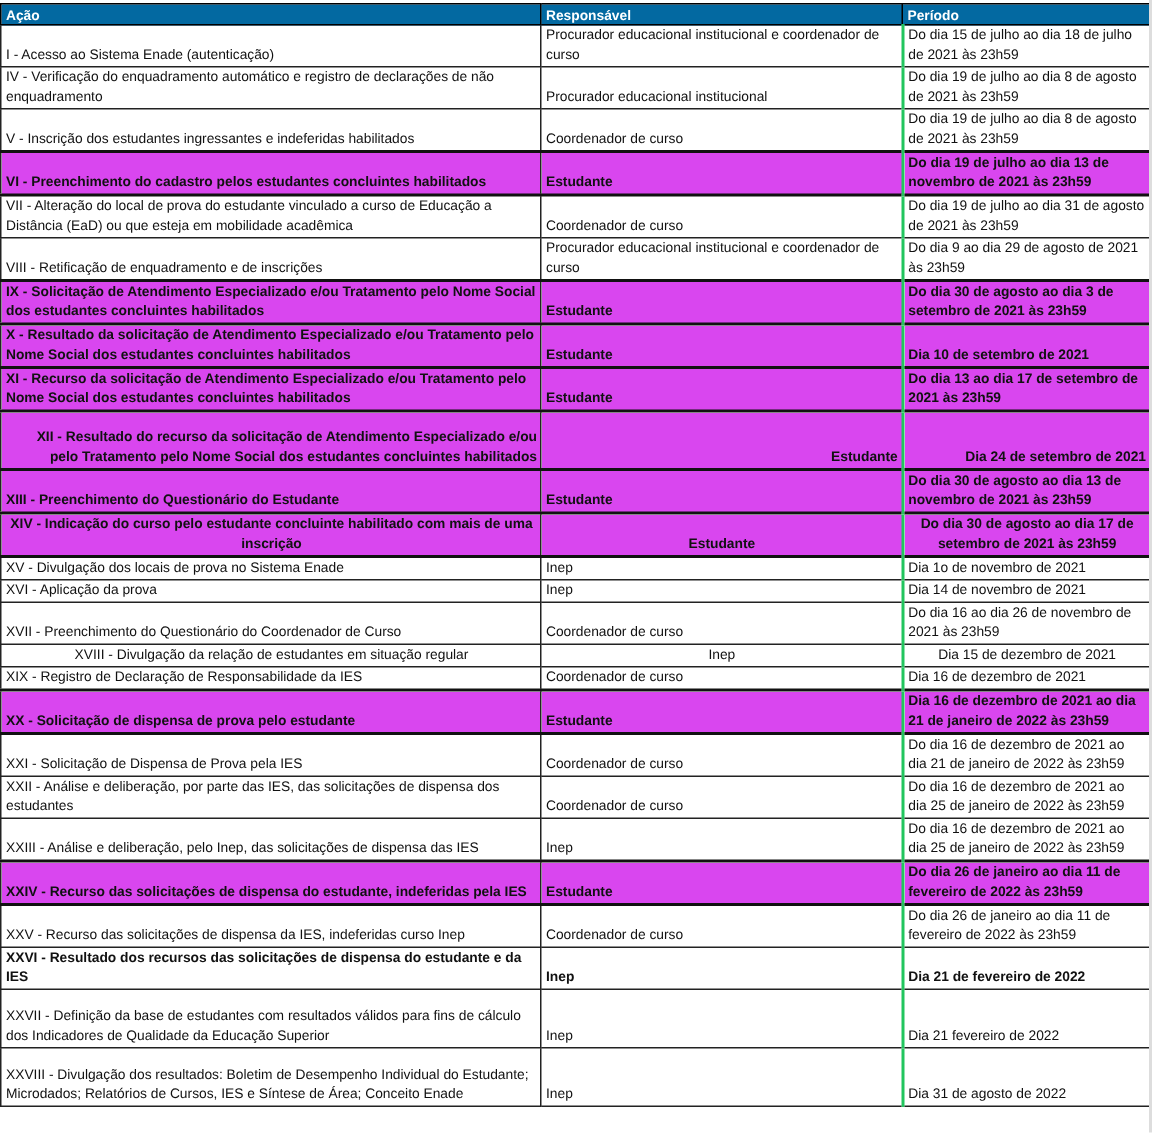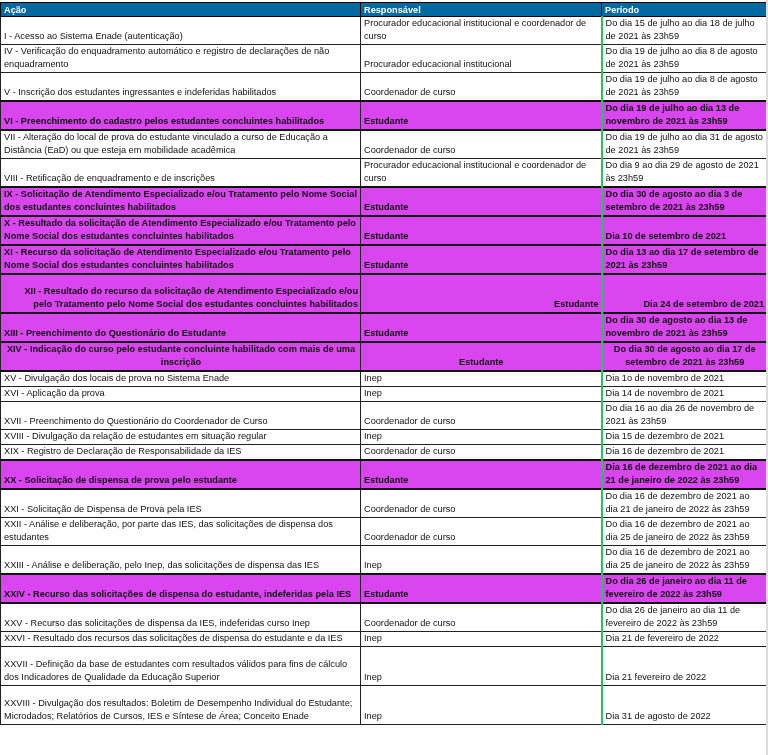--- a/index.html
+++ b/index.html
@@ -102,21 +102,21 @@
         <tr style="height: 13px;">
           <td>XVI - Aplicação da prova</td>
           <td>Inep</td>
           <td class="c3">Dia 14 de novembro de 2021</td>
         </tr>
         <tr style="height: 25px;">
           <td>XVII - Preenchimento do Questionário do Coordenador de Curso</td>
           <td>Coordenador de curso</td>
           <td class="c3">Do dia 16 ao dia 26 de novembro de 2021 às 23h59</td>
         </tr>
-        <tr style="height: 12px;">
+        <tr style="height: 12px; text-align: center;">
           <td>XVIII - Divulgação da relação de estudantes em situação regular</td>
           <td>Inep</td>
           <td class="c3">Dia 15 de dezembro de 2021</td>
         </tr>
         <tr style="height: 13px; margin-top: 44px;">
           <td>XIX - Registro de Declaração de Responsabilidade da IES</td>
           <td>Coordenador de curso</td>
           <td class="c3">Dia 16 de dezembro de 2021</td>
         </tr>
         <tr class="hl" style="height: 26px;">
@@ -142,21 +142,21 @@
         <tr class="hl" style="height: 25px;">
           <td>XXIV - Recurso das solicitações de dispensa do estudante, indeferidas pela IES</td>
           <td>Estudante</td>
           <td class="c3">Do dia 26 de janeiro ao dia 11 de fevereiro de 2022 às 23h59</td>
         </tr>
         <tr style="height: 26px;">
           <td>XXV - Recurso das solicitações de dispensa da IES, indeferidas curso Inep</td>
           <td>Coordenador de curso</td>
           <td class="c3">Do dia 26 de janeiro ao dia 11 de fevereiro de 2022 às 23h59</td>
         </tr>
-        <tr style="height: 14px;">
+        <tr style="height: 14px; font-weight: bold;">
           <td>XXVI - Resultado dos recursos das solicitações de dispensa do estudante e da IES</td>
           <td>Inep</td>
           <td class="c3">Dia 21 de fevereiro de 2022</td>
         </tr>
         <tr style="height: 39px;">
           <td>XXVII - Definição da base de estudantes com resultados válidos para fins de cálculo dos Indicadores de Qualidade da Educação Superior</td>
           <td>Inep</td>
           <td class="c3">Dia 21 fevereiro de 2022</td>
         </tr>
         <tr style="height: 39px;">

